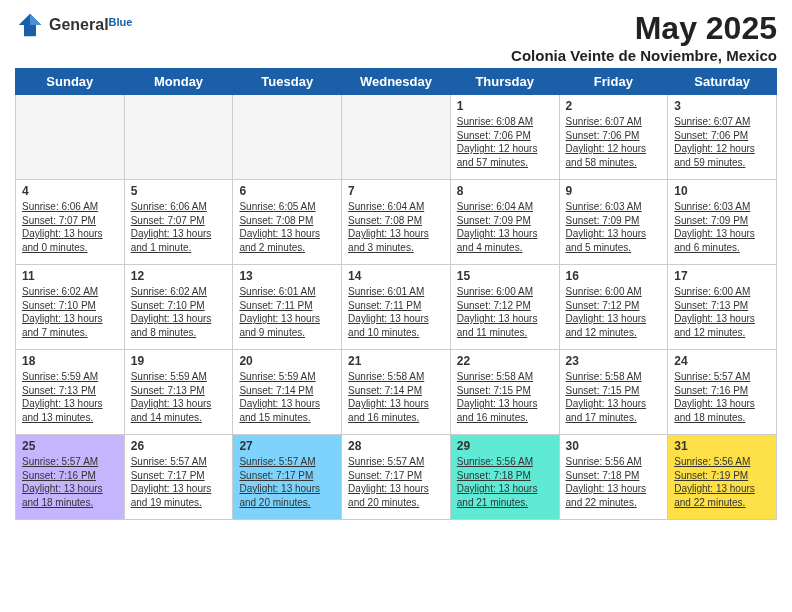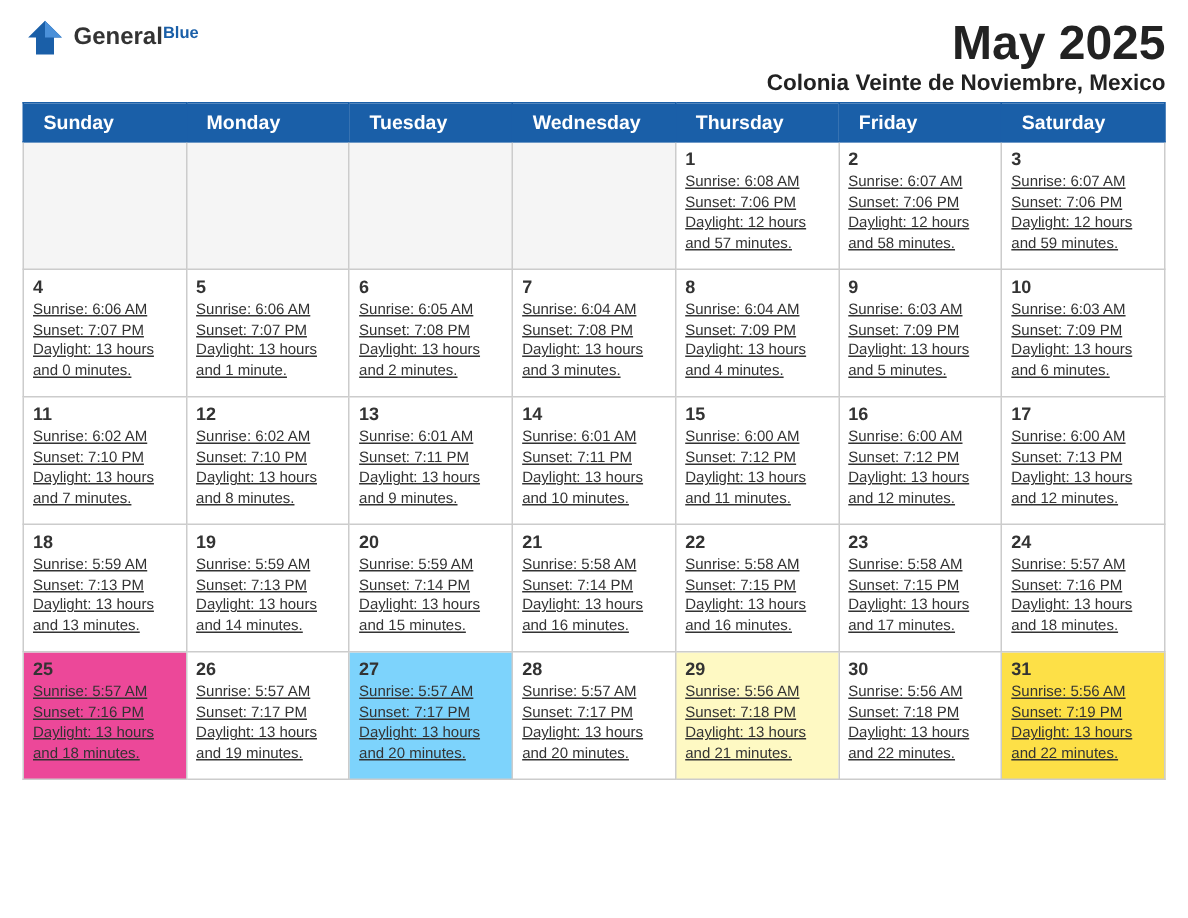--- a/index.html
+++ b/index.html
@@ -55,22 +55,22 @@
       color: #222;
     }
     table {
       width: 100%;
       border-collapse: collapse;
       table-layout: fixed;
     }
     .day-header {
       background: #1a5fa8;
       color: #fff;
-      text-align: left;
-      padding: 5px 13px;
+      text-align: center;
+      padding: 5px 2px;
       font-size: 13px;
       font-weight: bold;
       border: 1px solid #1a5fa8;
     }
     td {
       border: 1px solid #ccc;
       vertical-align: top;
       padding: 4px 6px;
       font-size: 10.5px;
       color: #333;
@@ -300,21 +300,21 @@
         </td>
         <td>
           <span class="day-num">24</span>
           <div class="cell-text">Sunrise: 5:57 AM
 Sunset: 7:16 PM
 Daylight: 13 hours
 and 18 minutes.</div>
         </td>
       </tr>
       <tr>
-        <td style="background: #ec4899;">
+        <td style="background: #c4b5fd;">
           <span class="day-num">25</span>
           <div class="cell-text">Sunrise: 5:57 AM
 Sunset: 7:16 PM
 Daylight: 13 hours
 and 18 minutes.</div>
         </td>
         <td style="background: rgb(255, 255, 255);">
           <span class="day-num">26</span>
           <div class="cell-text">Sunrise: 5:57 AM
 Sunset: 7:17 PM
@@ -328,21 +328,21 @@
 Daylight: 13 hours
 and 20 minutes.</div>
         </td>
         <td style="background: rgb(255, 255, 255);">
           <span class="day-num">28</span>
           <div class="cell-text">Sunrise: 5:57 AM
 Sunset: 7:17 PM
 Daylight: 13 hours
 and 20 minutes.</div>
         </td>
-        <td style="background: #fef9c3;">
+        <td style="background: #5eead4;">
           <span class="day-num">29</span>
           <div class="cell-text">Sunrise: 5:56 AM
 Sunset: 7:18 PM
 Daylight: 13 hours
 and 21 minutes.</div>
         </td>
         <td style="background: rgb(255, 255, 255);">
           <span class="day-num">30</span>
           <div class="cell-text">Sunrise: 5:56 AM
 Sunset: 7:18 PM

